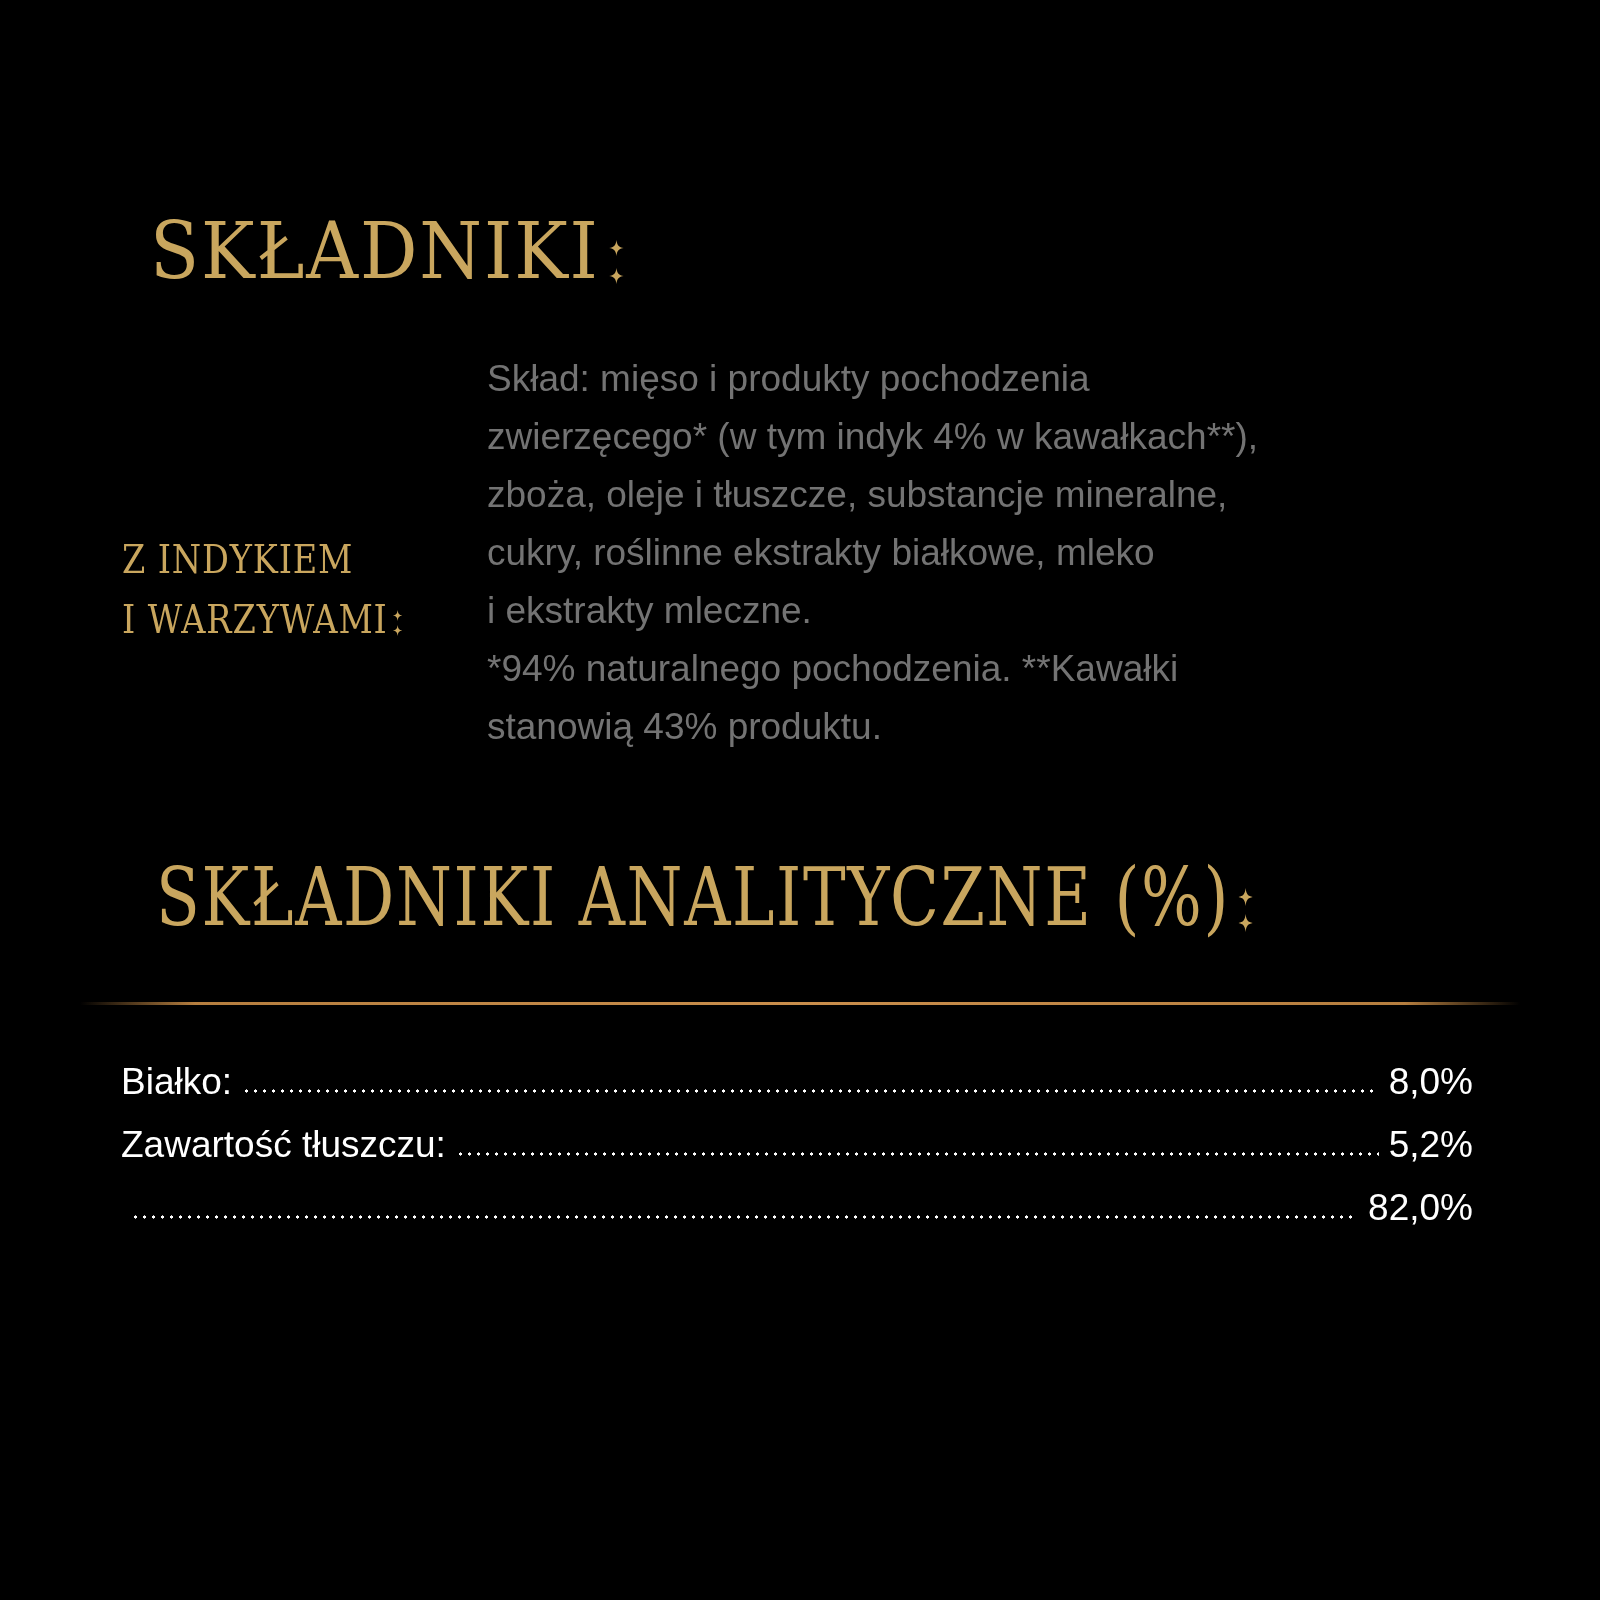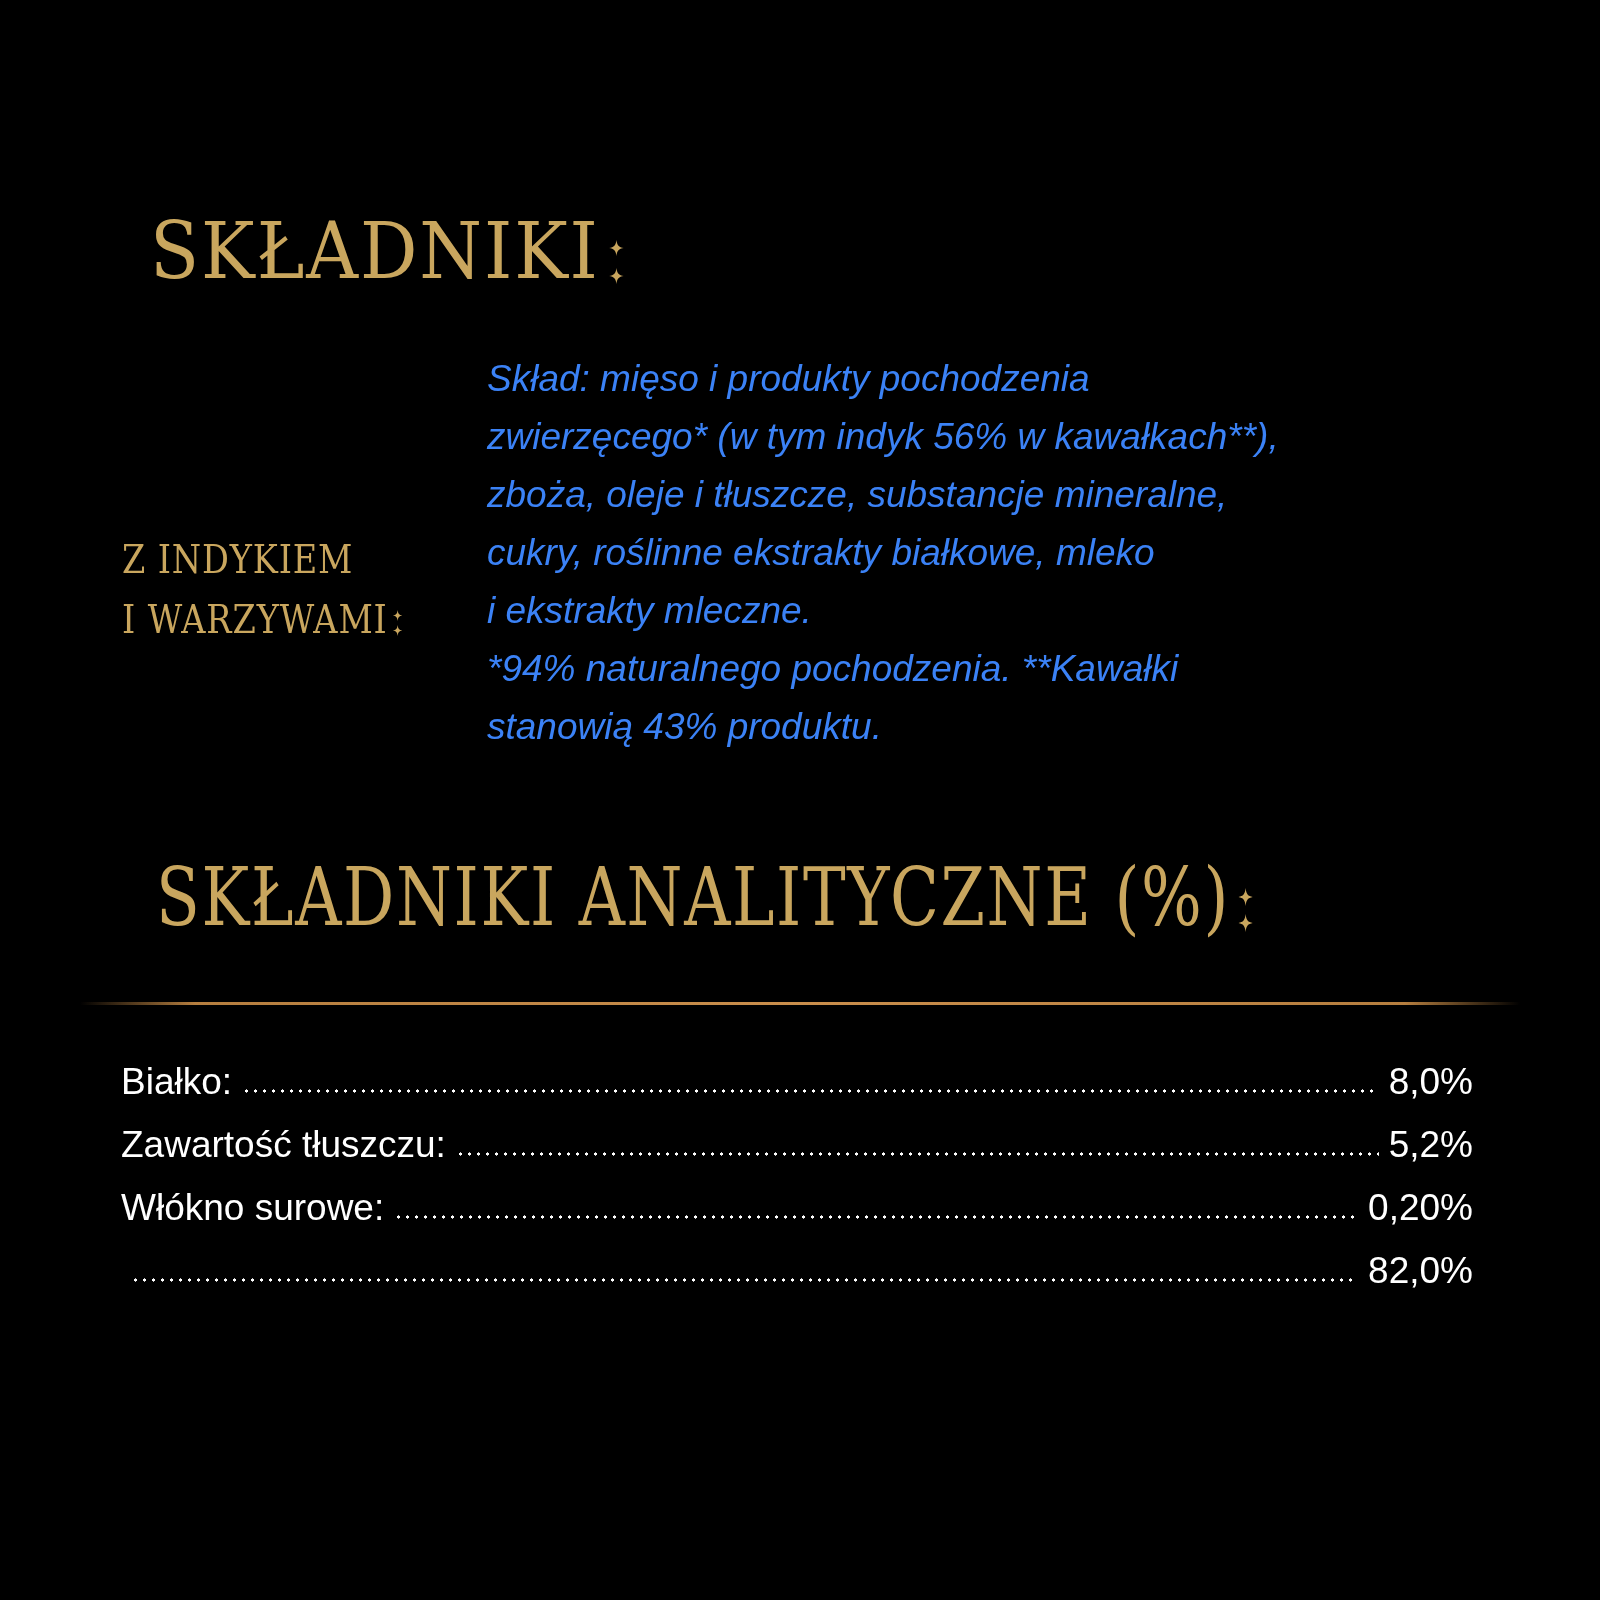--- a/index.html
+++ b/index.html
@@ -66,22 +66,21 @@
     .variant-label .star-colon { margin-left: 6px; margin-bottom: 14px; }
 
     .composition {
       position: absolute;
       left: 487px;
       top: 350px;
       width: 980px;
       font-family: "Liberation Sans", "DejaVu Sans", sans-serif;
       font-size: 37px;
       line-height: 58px;
-      color: #3b82f6;
-      font-style: italic;
+      color: #737373;
     }
     .composition .line { white-space: nowrap; }
 
     .divider {
       position: absolute;
       left: 80px;
       top: 1002px;
       width: 1440px;
       height: 3px;
       background: linear-gradient(90deg,
@@ -149,21 +148,21 @@
         </svg>
       <svg width="11" height="11" viewBox="0 0 16 16">
           <path d="M8 0 C8.8 5.5 10.5 7.2 16 8 C10.5 8.8 8.8 10.5 8 16 C7.2 10.5 5.5 8.8 0 8 C5.5 7.2 7.2 5.5 8 0Z" fill="#c9a65e"></path>
         </svg>
     </span>
   </div>
 </div>
 
 <div class="composition">
   <div class="line">Skład: mięso i produkty pochodzenia</div>
-  <div class="line">zwierzęcego* (w tym indyk 56% w kawałkach**),</div>
+  <div class="line">zwierzęcego* (w tym indyk 4% w kawałkach**),</div>
   <div class="line">zboża, oleje i tłuszcze, substancje mineralne,</div>
   <div class="line">cukry, roślinne ekstrakty białkowe, mleko</div>
   <div class="line">i ekstrakty mleczne.</div>
   <div class="line">*94% naturalnego pochodzenia. **Kawałki</div>
   <div class="line">stanowią 43% produktu.</div>
 </div>
 
 <div class="heading heading-2 gold">
   <span>SKŁADNIKI ANALITYCZNE (%)</span>
   <span class="star-colon" style="height:44px;">
@@ -183,21 +182,16 @@
     <span class="label">Białko:</span>
     <span class="leader"></span>
     <span class="value">8,0%</span>
   </div>
   <div class="analysis-row">
     <span class="label">Zawartość tłuszczu:</span>
     <span class="leader"></span>
     <span class="value">5,2%</span>
   </div>
   <div class="analysis-row">
-    <span class="label">Włókno surowe:</span>
-    <span class="leader"></span>
-    <span class="value">0,20%</span>
-  </div>
-  <div class="analysis-row">
     <span class="leader"></span>
     <span class="value">82,0%</span>
   </div>
 </div>
 
 </body></html>

